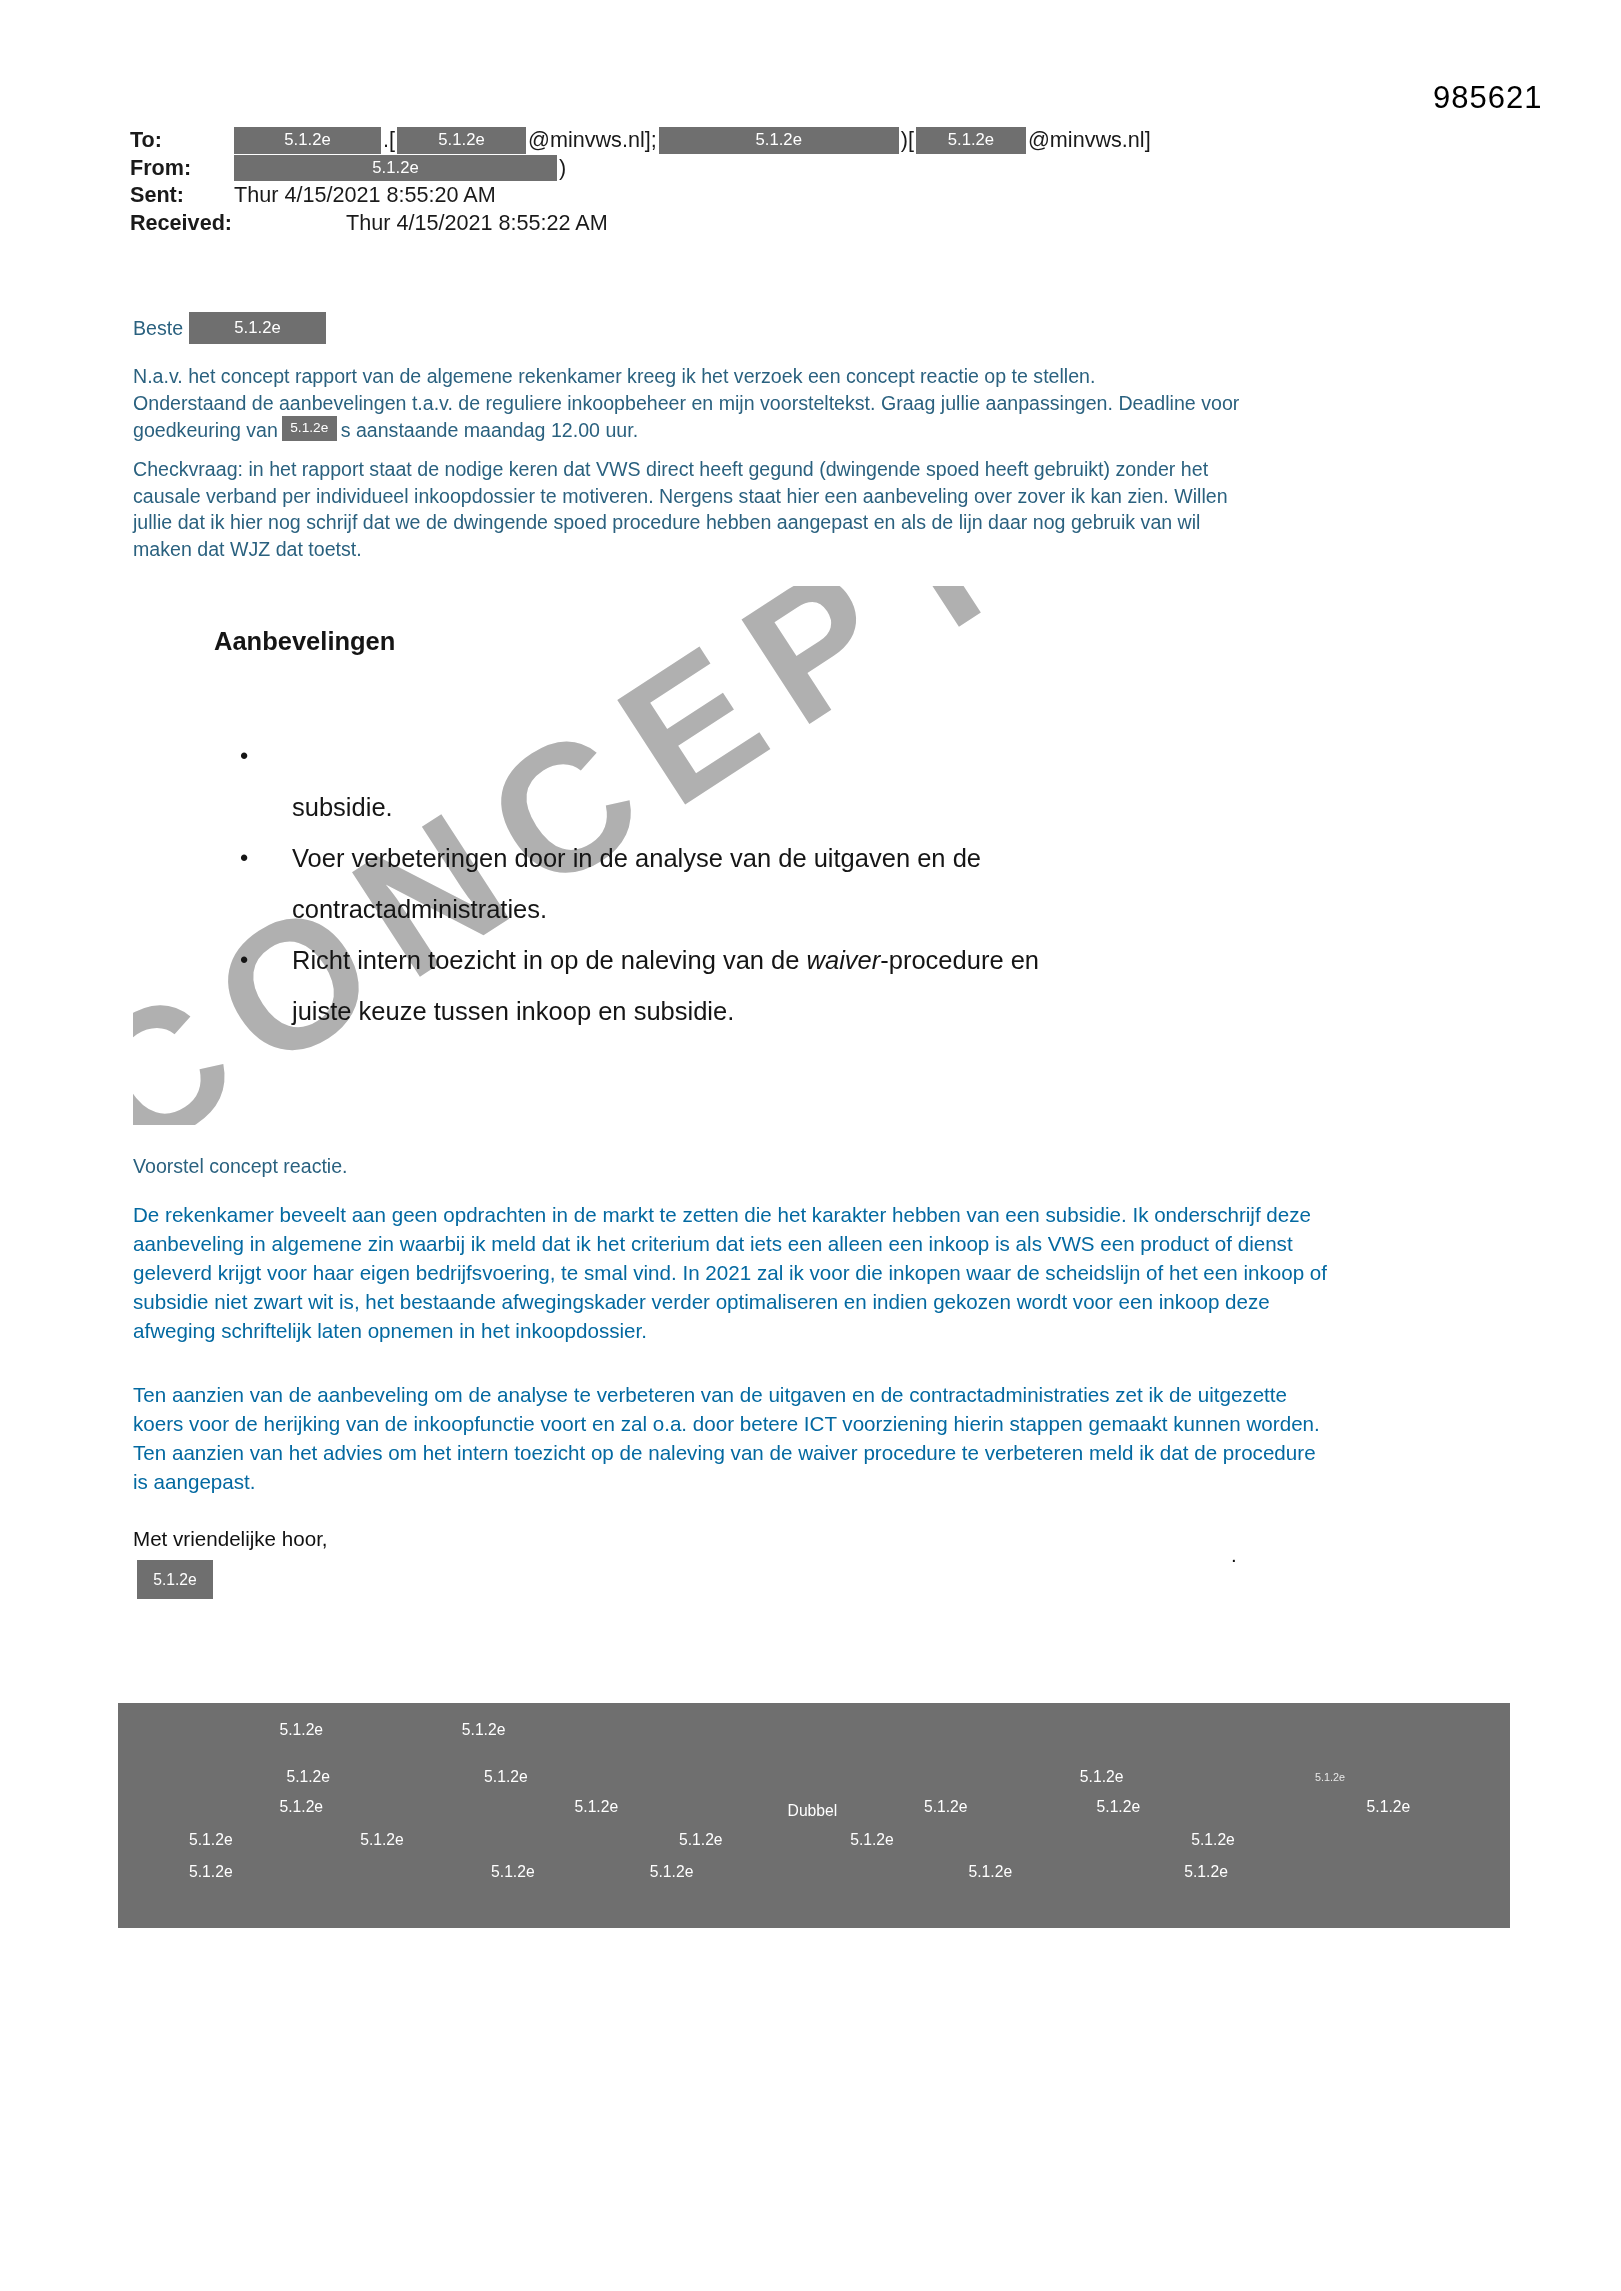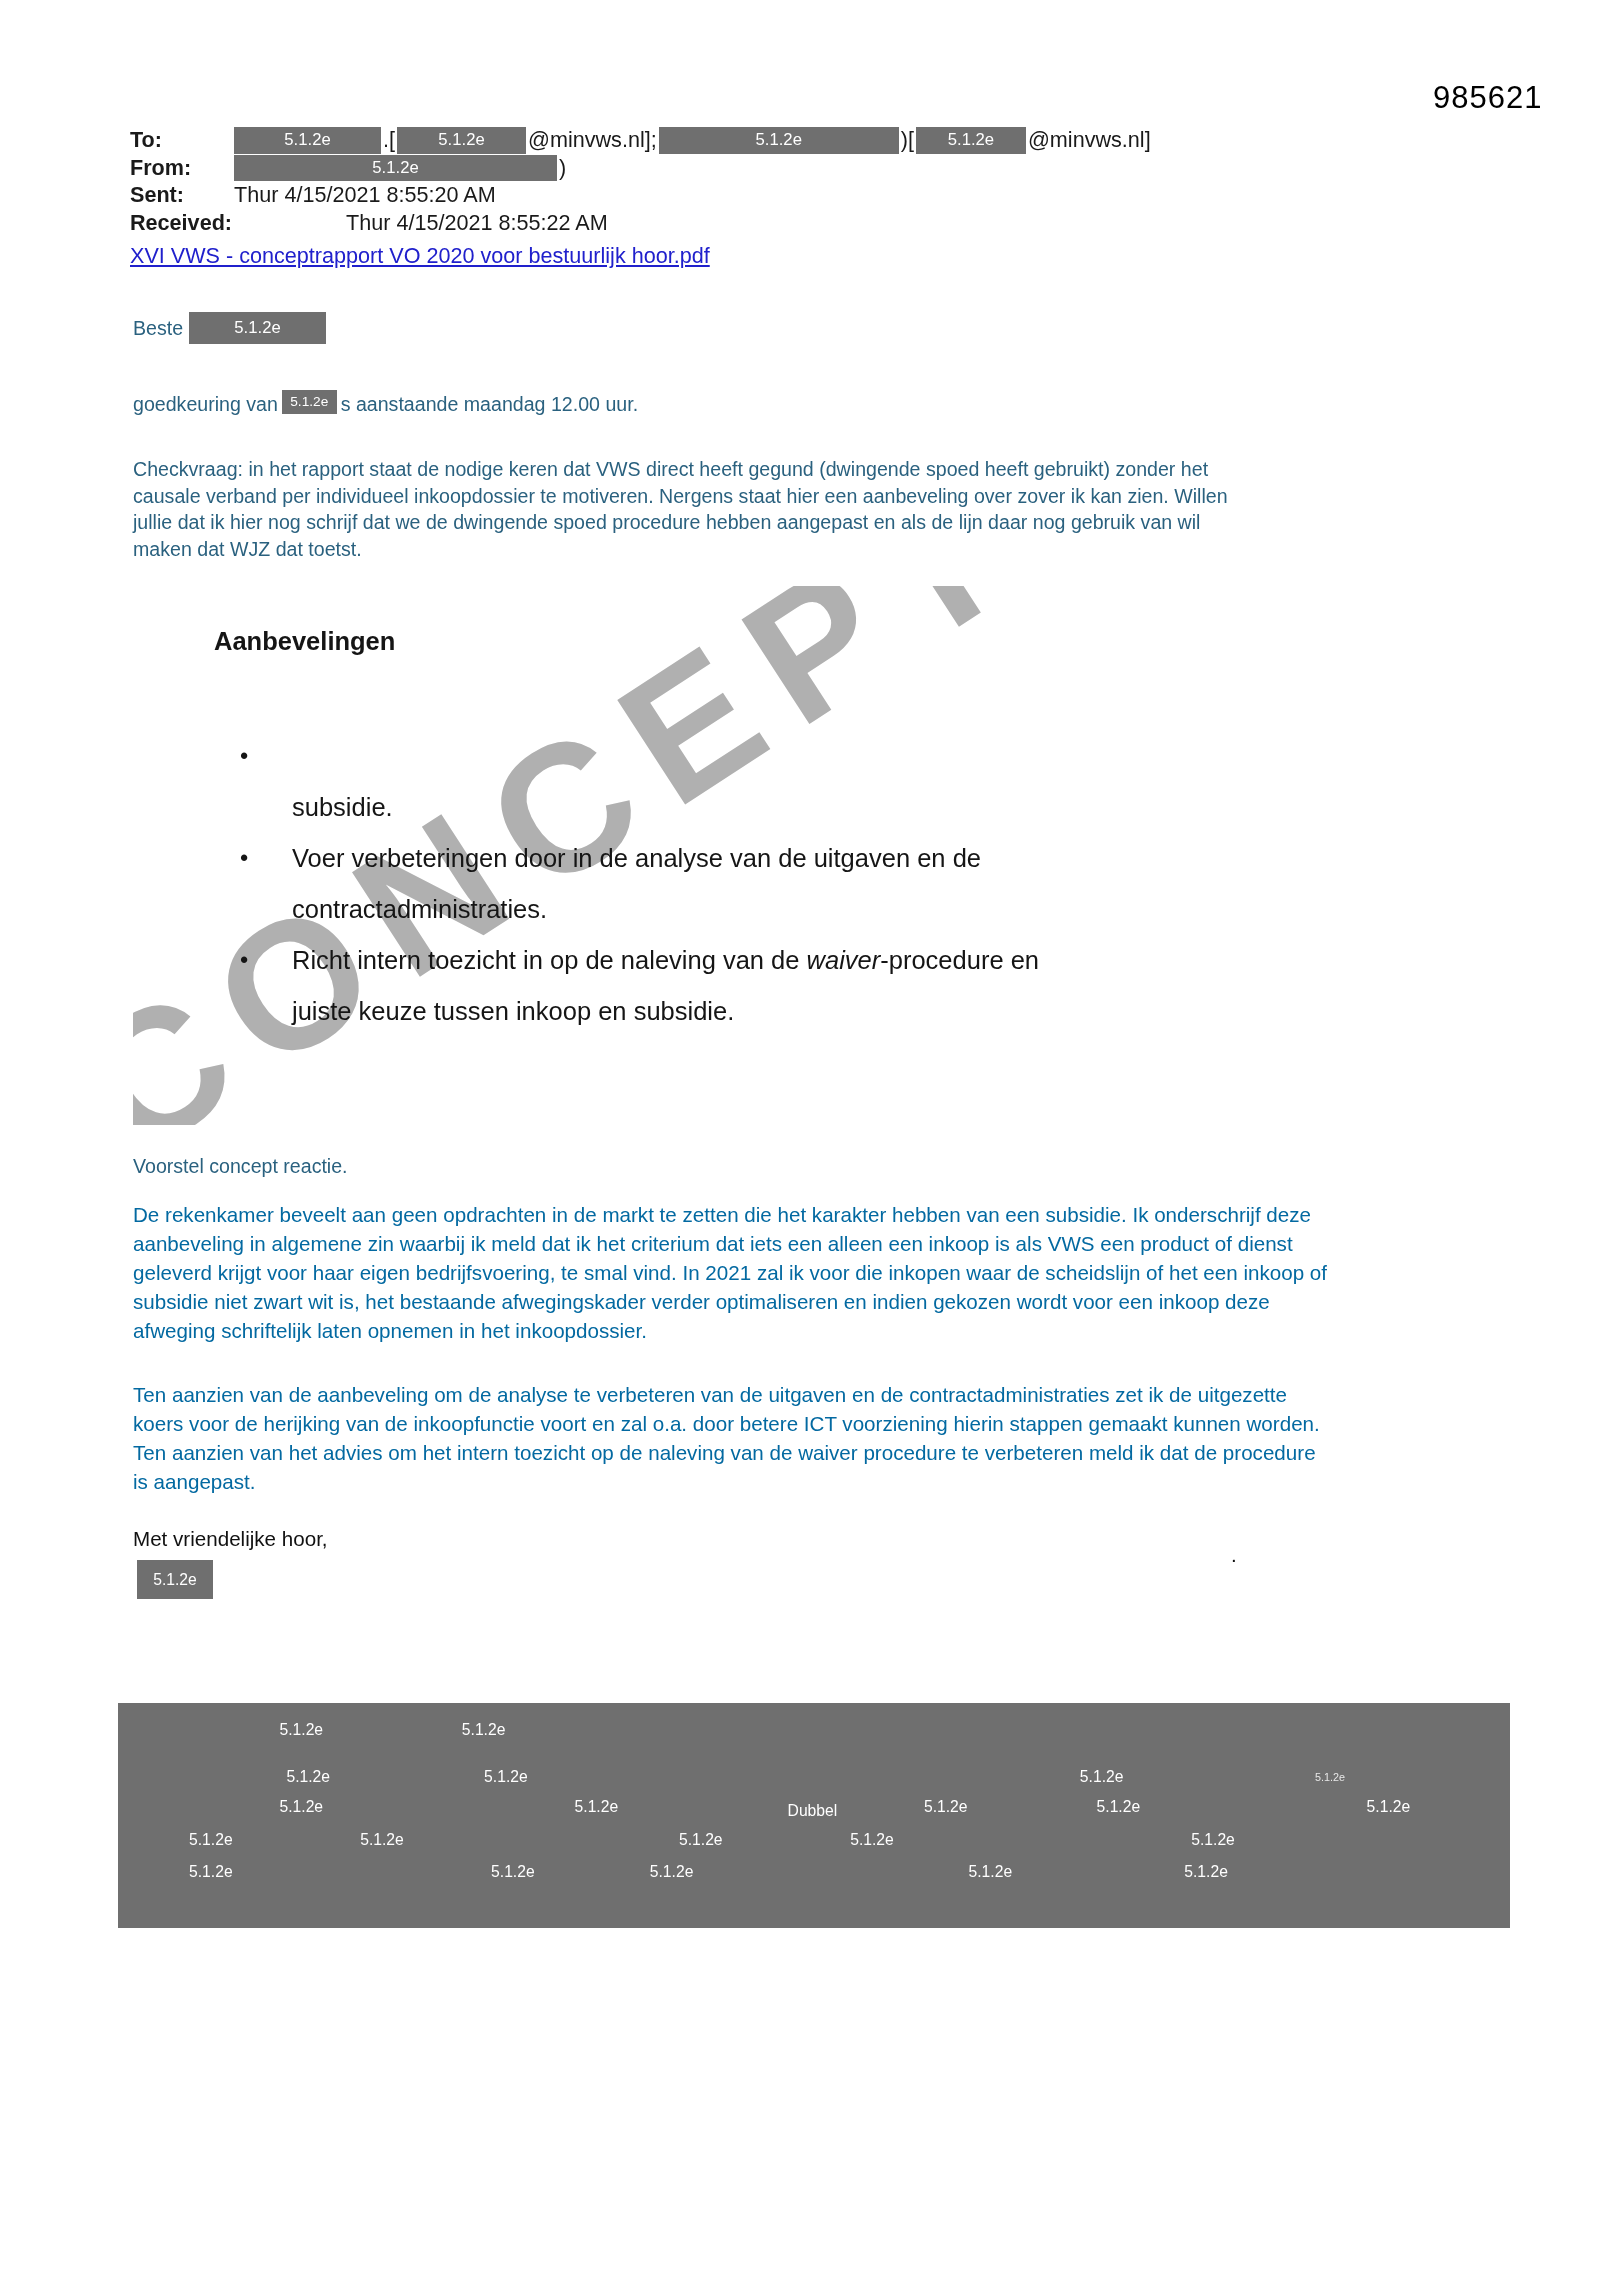--- a/index.html
+++ b/index.html
@@ -107,30 +107,29 @@
       </span>
     </div>
     <div class="hrow">
       <span class="hlabel">Sent:</span>
       <span class="hval">Thur 4/15/2021 8:55:20 AM</span>
     </div>
     <div class="hrow">
       <span class="hlabel">Received:</span>
       <span class="hval indent-received">Thur 4/15/2021 8:55:22 AM</span>
     </div>
-    <a href="#" class="attachment">XVI VWS - conceptrapport VO 2020 voor bestuurlijk hoor.pdf</a>
   </div>
 
   <div class="greeting">
     <span>Beste</span>
     <span class="redaction rx-greet">5.1.2e</span>
   </div>
 
   <div class="teal-para p1">
-    <br>
+    <span>N.a.v. het concept rapport van de algemene rekenkamer kreeg ik het verzoek een concept reactie op te stellen.<br>Onderstaand de aanbevelingen t.a.v. de reguliere inkoopbeheer en mijn voorsteltekst. Graag jullie aanpassingen. Deadline voor</span><br>
     <span>goedkeuring van</span><span class="redaction rx-inline">5.1.2e</span><span>s aanstaande maandag 12.00 uur.</span>
   </div>
 
   <div class="teal-para p2">Checkvraag: in het rapport staat de nodige keren dat VWS direct heeft gegund (dwingende spoed heeft gebruikt) zonder het<br>causale verband per individueel inkoopdossier te motiveren. Nergens staat hier een aanbeveling over zover ik kan zien. Willen<br>jullie dat ik hier nog schrijf dat we de dwingende spoed procedure hebben aangepast en als de lijn daar nog gebruik van wil<br>maken dat WJZ dat toetst.</div>
 
   <div class="report">
     <div class="watermark">CONCEPT</div>
     <div class="report-heading">Aanbevelingen</div>
     <ul class="report-bullets">
       <li>

